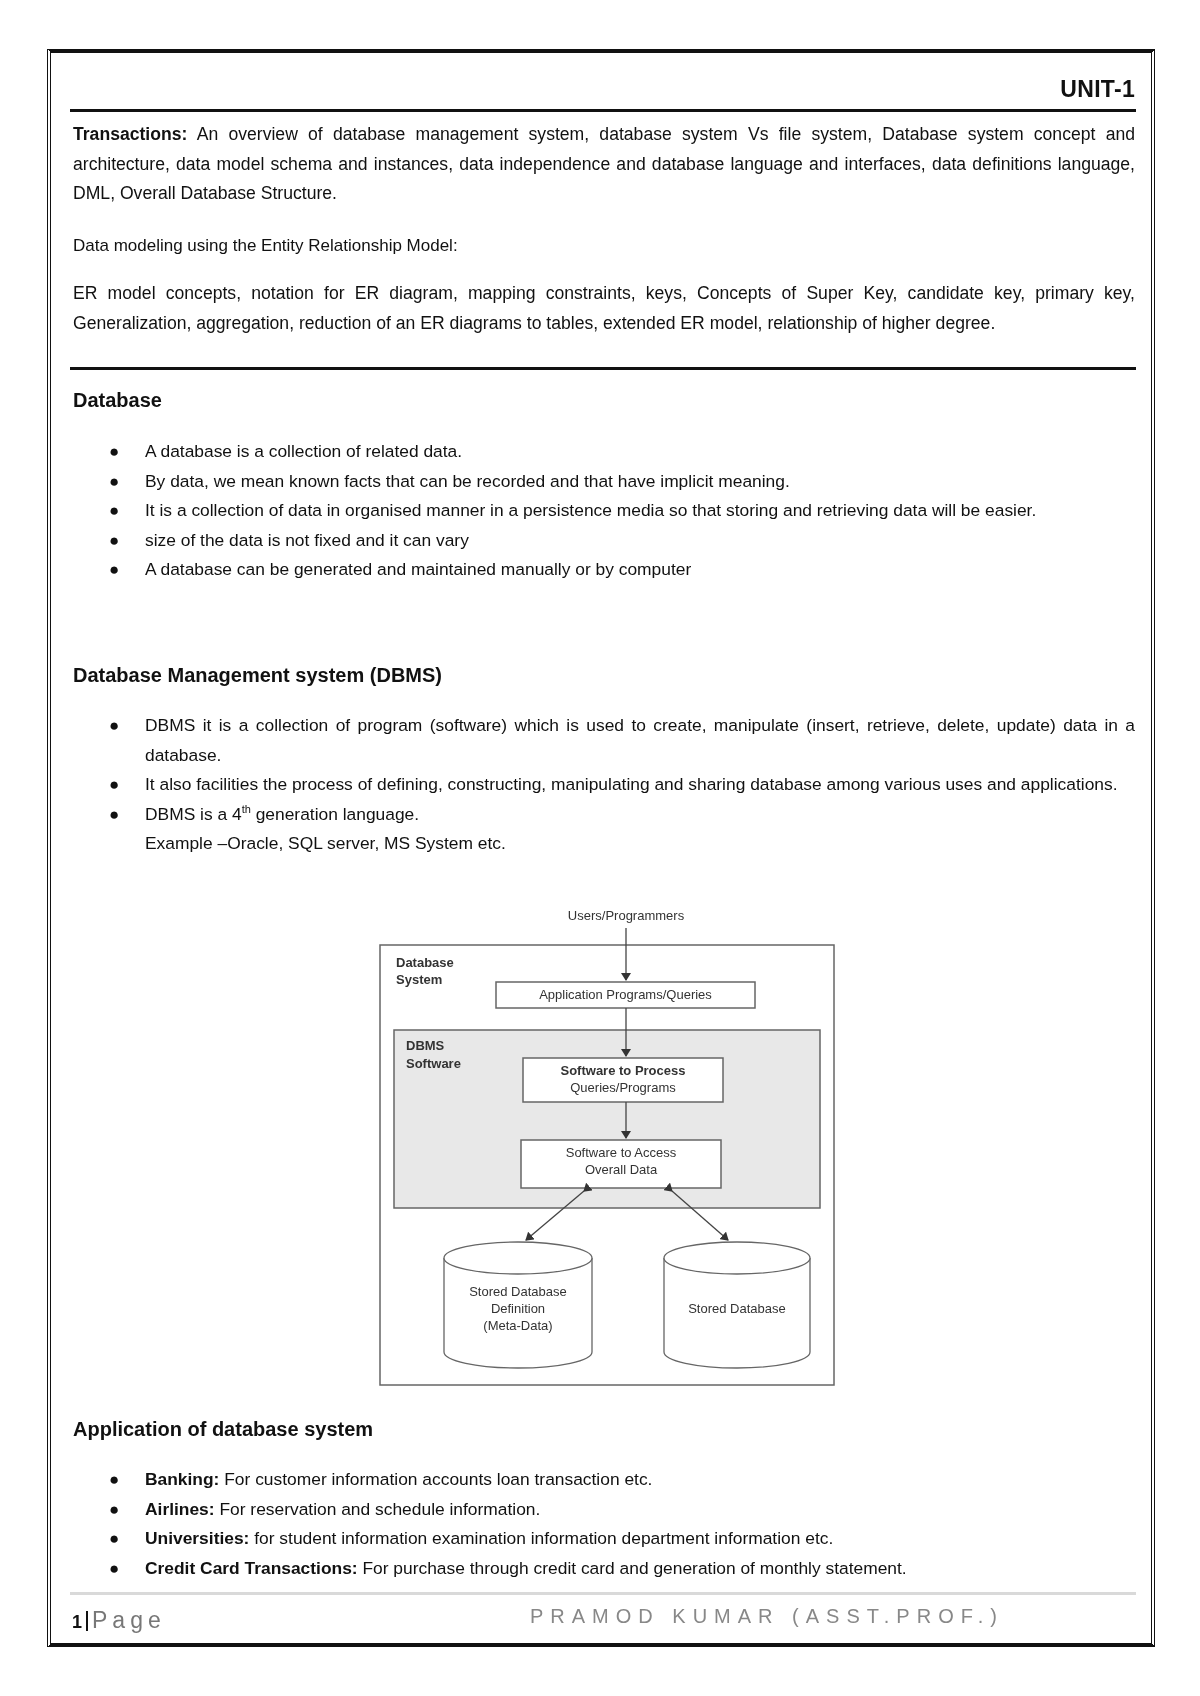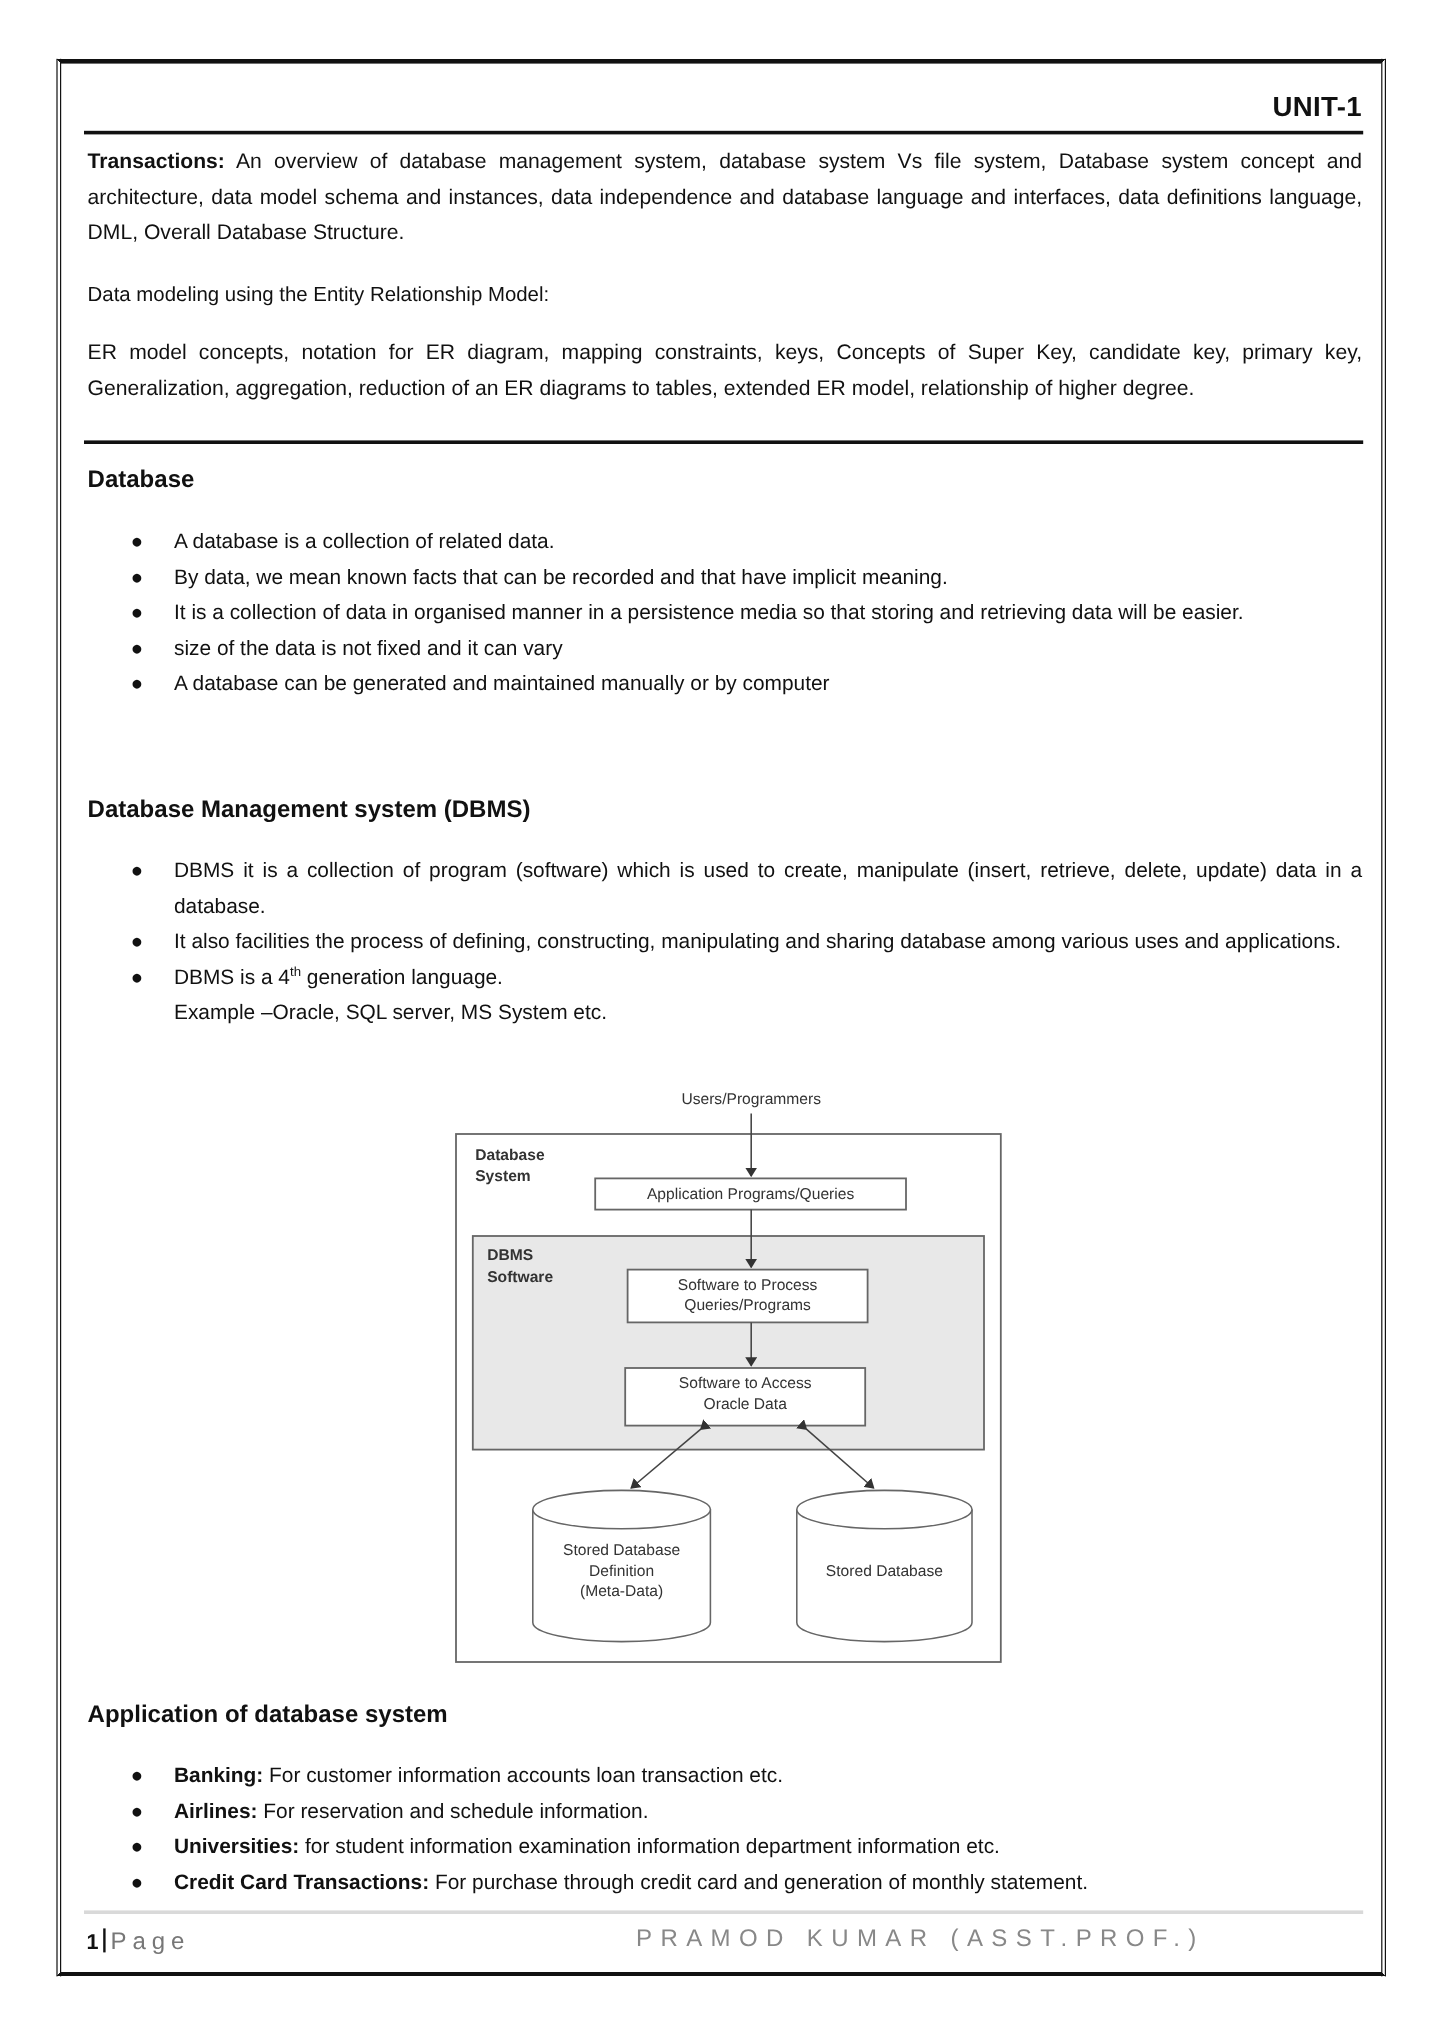--- a/index.html
+++ b/index.html
@@ -18,21 +18,21 @@
   .h2 { position:absolute; left:73px; font-size:20px; font-weight:bold; }
   ul.bullets { position:absolute; left:73px; width:1062px; margin:0; padding:0; list-style:none; }
   ul.bullets li { position:relative; padding-left:72px; font-size:17.4px; line-height:29.5px; text-align:justify; }
   ul.bullets li .dot { position:absolute; left:36px; top:0; font-size:17px; }
   ul.bullets li .extra { display:block; }
   sup { font-size:11px; vertical-align:super; line-height:0; }
   .footer-rule { position:absolute; left:70px; width:1066px; top:1592px; height:3px; background:#d9d9d9; }
   .footer-page { position:absolute; left:72px; top:1607px; font-size:18px; }
   .footer-page .num { font-weight:bold; }
   .footer-page .bar { display:inline-block; width:2px; height:20px; background:#111; vertical-align:-3px; margin:0 4px; }
-  .footer-page .pg { color:#777; letter-spacing:5px; font-size:20px;margin-top:14px; }
+  .footer-page .pg { color:#777; letter-spacing:5px; font-size:23px;margin-top:14px; }
   .footer-author { position:absolute; left:530px; top:1605px; font-size:20px; color:#888; letter-spacing:7px; }
 
   
   .diagram { position:absolute; left:360px; top:900px; width:500px; height:500px; }
   .diagram svg { position:absolute; left:0; top:0; }
   .dlabel { position:absolute; font-size:13px; color:#333; text-align:center; white-space:nowrap; }
   .dlabel.bold { font-weight:bold; text-align:left; }
 </style>
 </head>
 <body>
@@ -96,24 +96,24 @@
 
     <path d="M304,358 L304,452 A73,16 0 0 0 450,452 L450,358" fill="#fff" stroke="#666" stroke-width="1.3"></path>
     <ellipse cx="377" cy="358" rx="73" ry="16" fill="#fff" stroke="#666" stroke-width="1.3"></ellipse>
   </svg>
   <div class="dlabel" style="left:166px; top:8px; width:200px;">Users/Programmers</div>
   <div class="dlabel bold" style="left:36px; top:55px;">Database</div>
   <div class="dlabel bold" style="left:36px; top:72px;">System</div>
   <div class="dlabel" style="left:136px; top:87px; width:259px;">Application Programs/Queries</div>
   <div class="dlabel bold" style="left:46px; top:138px;">DBMS</div>
   <div class="dlabel bold" style="left:46px; top:156px;">Software</div>
-  <div class="dlabel" style="left:163px; top:163px; width:200px;">Software to Process</div>
+  <div class="dlabel" style="left:163px; top:163px; width:200px;font-weight:bold;">Software to Process</div>
   <div class="dlabel" style="left:163px; top:180px; width:200px;">Queries/Programs</div>
   <div class="dlabel" style="left:161px; top:245px; width:200px;">Software to Access</div>
-  <div class="dlabel" style="left:161px; top:262px; width:200px;">Oracle Data</div>
+  <div class="dlabel" style="left:161px; top:262px; width:200px;">Overall Data</div>
   <div class="dlabel" style="left:84px; top:384px; width:148px;">Stored Database</div>
   <div class="dlabel" style="left:84px; top:401px; width:148px;">Definition</div>
   <div class="dlabel" style="left:84px; top:418px; width:148px;">(Meta-Data)</div>
   <div class="dlabel" style="left:304px; top:401px; width:146px;">Stored Database</div>
 </div>
 
 <div class="h2" style="top:1418px;">Application of database system</div>
 <ul class="bullets" style="top:1465px;">
   <li><span class="dot">●</span><b>Banking:</b><span> For customer information accounts loan transaction etc.</span></li>
   <li><span class="dot">●</span><b>Airlines:</b><span> For reservation and schedule information.</span></li>

